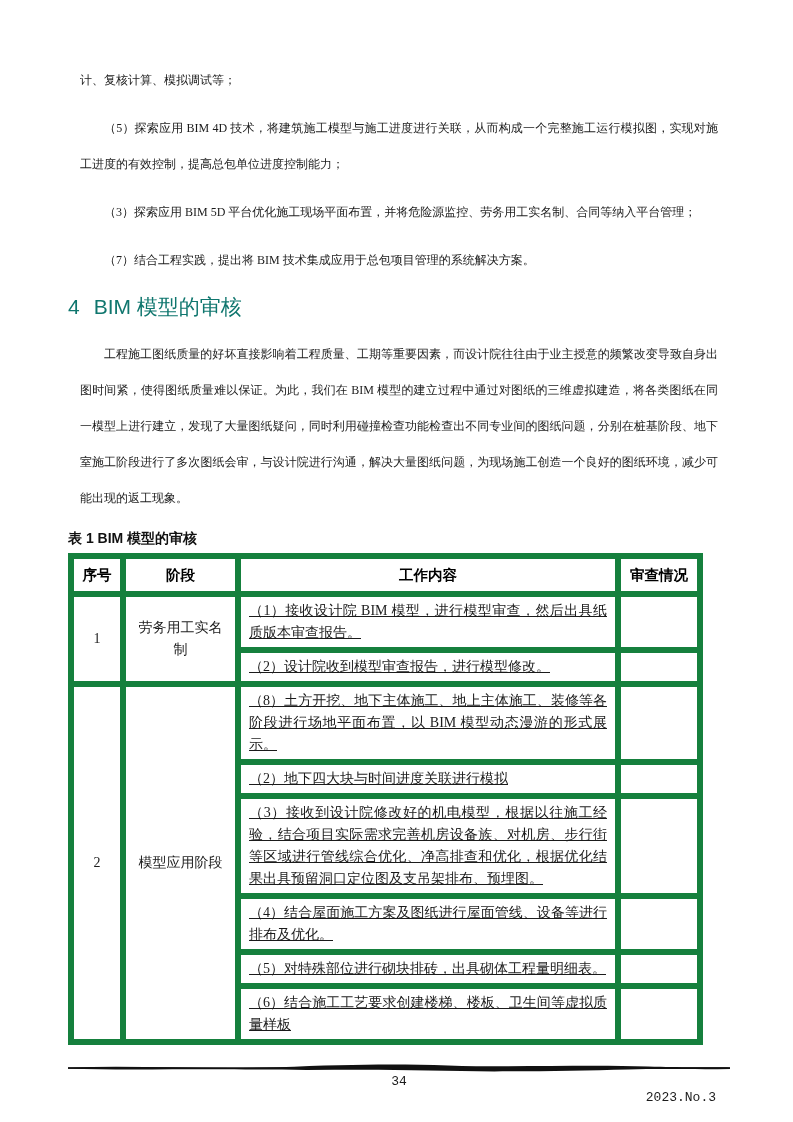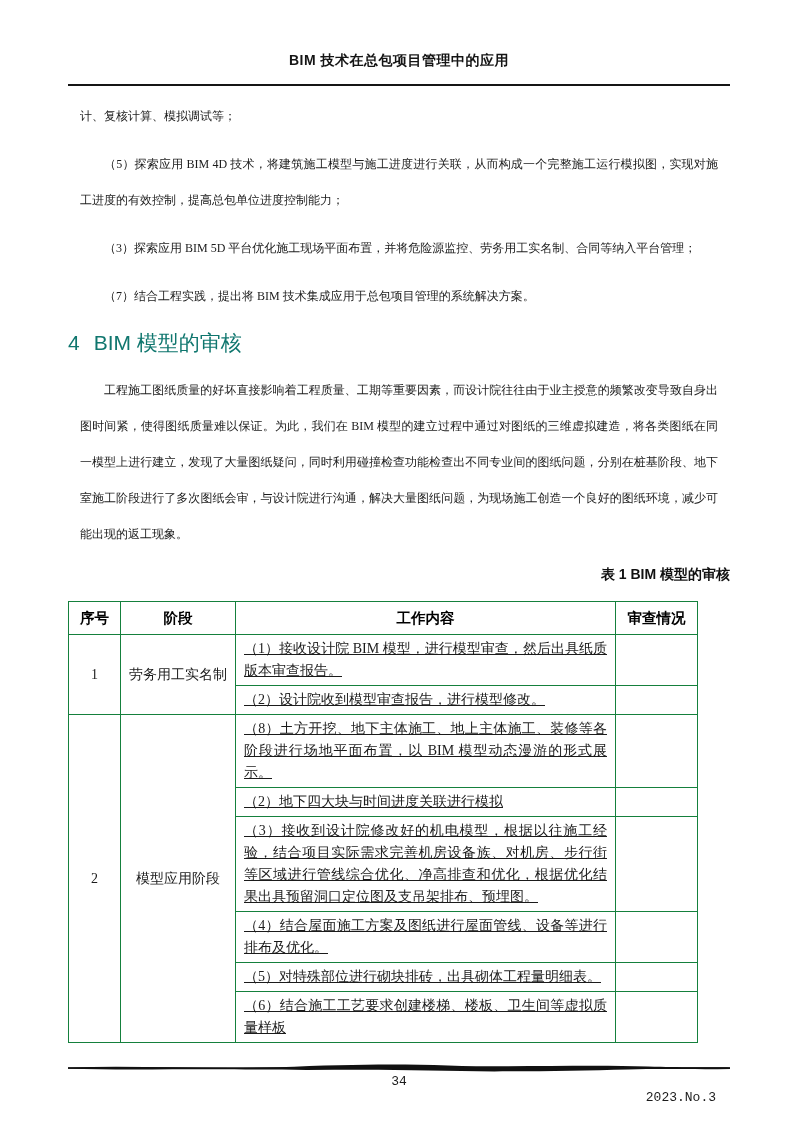--- a/index.html
+++ b/index.html
@@ -45,41 +45,41 @@
     font-family:"Liberation Sans","DejaVu Sans",sans-serif;
     font-size:21px;
     font-weight:400;
     line-height:34px;
     color:#0f766e;
   }
   h2.sec .sec-no{margin-right:14px;}
   
   .tbl-caption{
     margin-top:6px;
-    text-align:right;
+    text-align:left;
     font-family:"Liberation Sans","DejaVu Sans",sans-serif;
     font-size:14px;
     font-weight:600;
     line-height:20px;
-    margin-bottom:17px;
+    margin-bottom:5px;
     color:#111;
   }
   table.review{
     width:629px;
     border-collapse:collapse;
     table-layout:fixed;
     font-size:14px;
     line-height:22px;
   }
   table.review col.c-no{width:52px;}
   table.review col.c-stage{width:115px;}
   table.review col.c-work{width:380px;}
   table.review col.c-review{width:82px;}
   table.review th,table.review td{
-    border:1px solid #15803d;
+    border:6px solid #15803d;
     padding:3px 8px;
     vertical-align:middle;
     box-sizing:border-box;
   }
   table.review th{
     font-family:"Liberation Sans","DejaVu Sans",sans-serif;
     font-weight:700;
     font-size:14.5px;
     text-align:center;
     padding:5px 4px;
@@ -107,24 +107,20 @@
   }
   .issue-label{
     position:absolute;right:14px;top:16px;
   }
 </style>
 </head>
 <body>
 
 <div class="page">
 
-  <header>
-    <div class="running-title">BIM 技术在总包项目管理中的应用</div>
-    <div class="header-rule"></div>
-  </header>
 
   <main class="bodytext">
     <p>计、复核计算、模拟调试等；</p>
     <p class="indent">（5）探索应用 BIM 4D 技术，将建筑施工模型与施工进度进行关联，从而构成一个完整施工运行模拟图，实现对施工进度的有效控制，提高总包单位进度控制能力；</p>
     <p class="indent">（3）探索应用 BIM 5D 平台优化施工现场平面布置，并将危险源监控、劳务用工实名制、合同等纳入平台管理；</p>
     <p class="indent">（7）结合工程实践，提出将 BIM 技术集成应用于总包项目管理的系统解决方案。</p>
 
     <h2 class="sec">
       <span class="sec-no">4</span><span>BIM 模型的审核</span>
     </h2>

